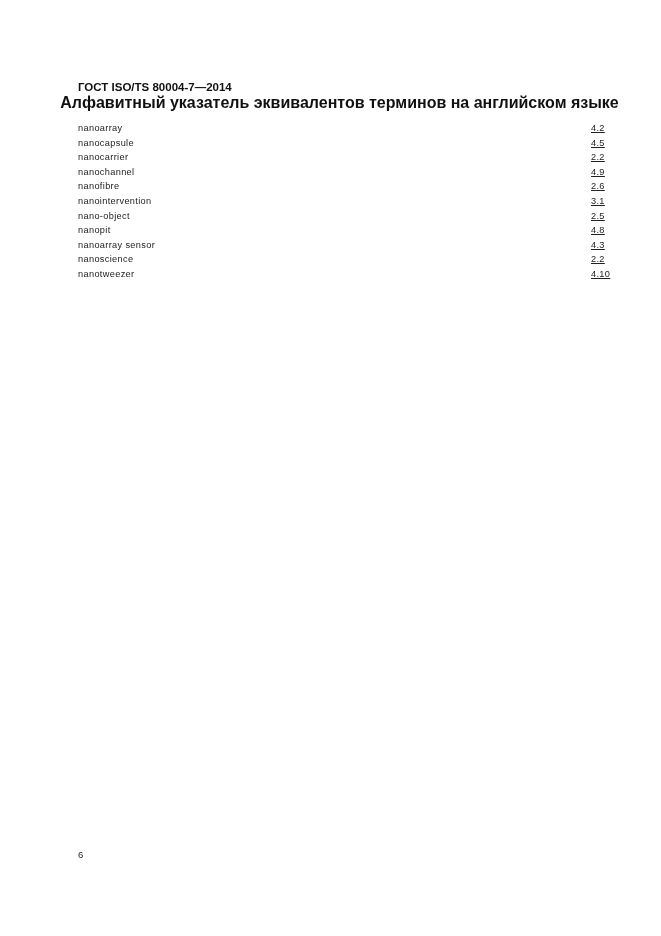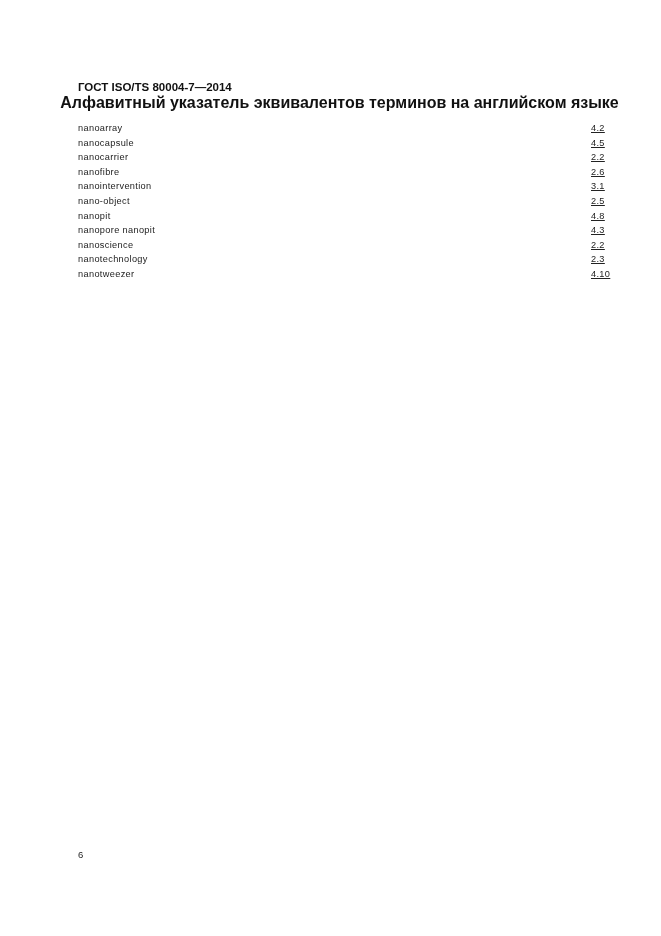--- a/index.html
+++ b/index.html
@@ -24,46 +24,46 @@
     </div>
   <div class="row">
       <span>nanocapsule</span>
       <span class="num">4.5</span>
     </div>
   <div class="row">
       <span>nanocarrier</span>
       <span class="num">2.2</span>
     </div>
   <div class="row">
+      <span>nanochannel</span>
+      <span class="num">4.9</span>
+    </div>
+  <div class="row">
       <span>nanofibre</span>
       <span class="num">2.6</span>
     </div>
   <div class="row">
       <span>nanointervention</span>
       <span class="num">3.1</span>
     </div>
   <div class="row">
       <span>nano-object</span>
       <span class="num">2.5</span>
     </div>
   <div class="row">
       <span>nanopit</span>
       <span class="num">4.8</span>
     </div>
   <div class="row">
-      <span>nanopore nanopit</span>
+      <span>nanoarray sensor</span>
       <span class="num">4.3</span>
     </div>
   <div class="row">
       <span>nanoscience</span>
       <span class="num">2.2</span>
-    </div>
-  <div class="row">
-      <span>nanotechnology</span>
-      <span class="num">2.3</span>
     </div>
   <div class="row">
       <span>nanotweezer</span>
       <span class="num">4.10</span>
     </div>
 </div>
 
 <div class="pageno">6</div>
 
 </body></html>

